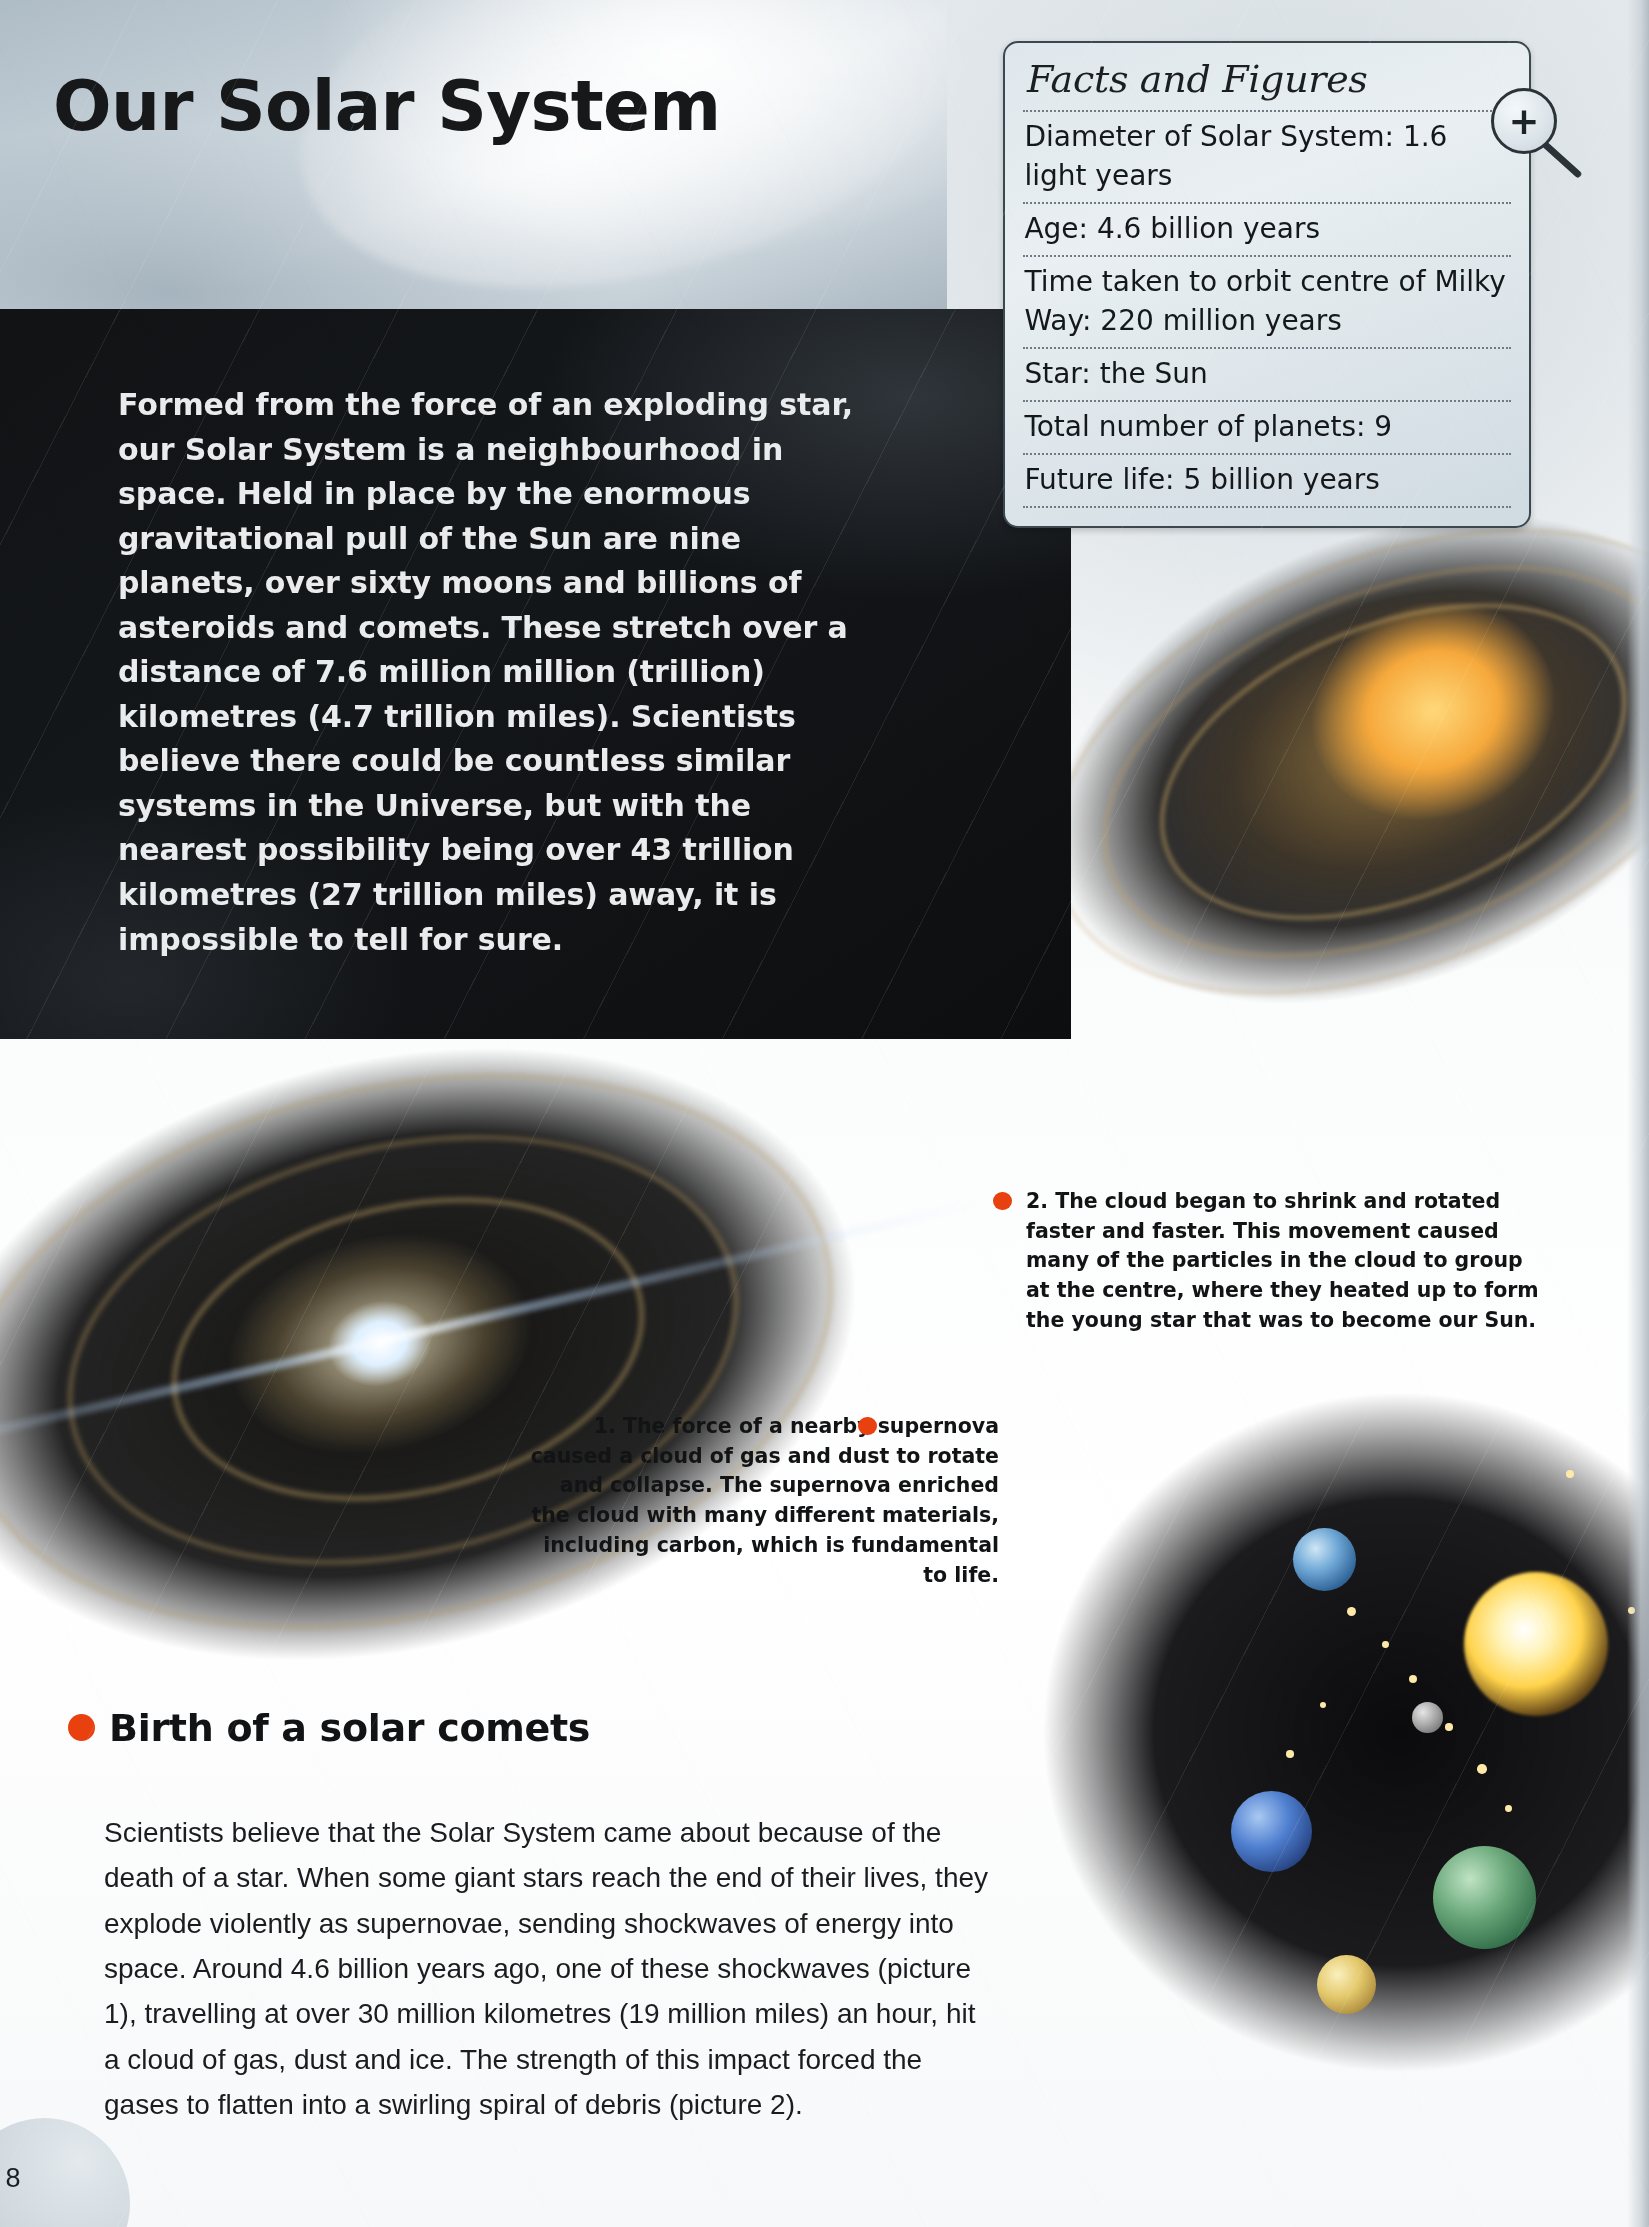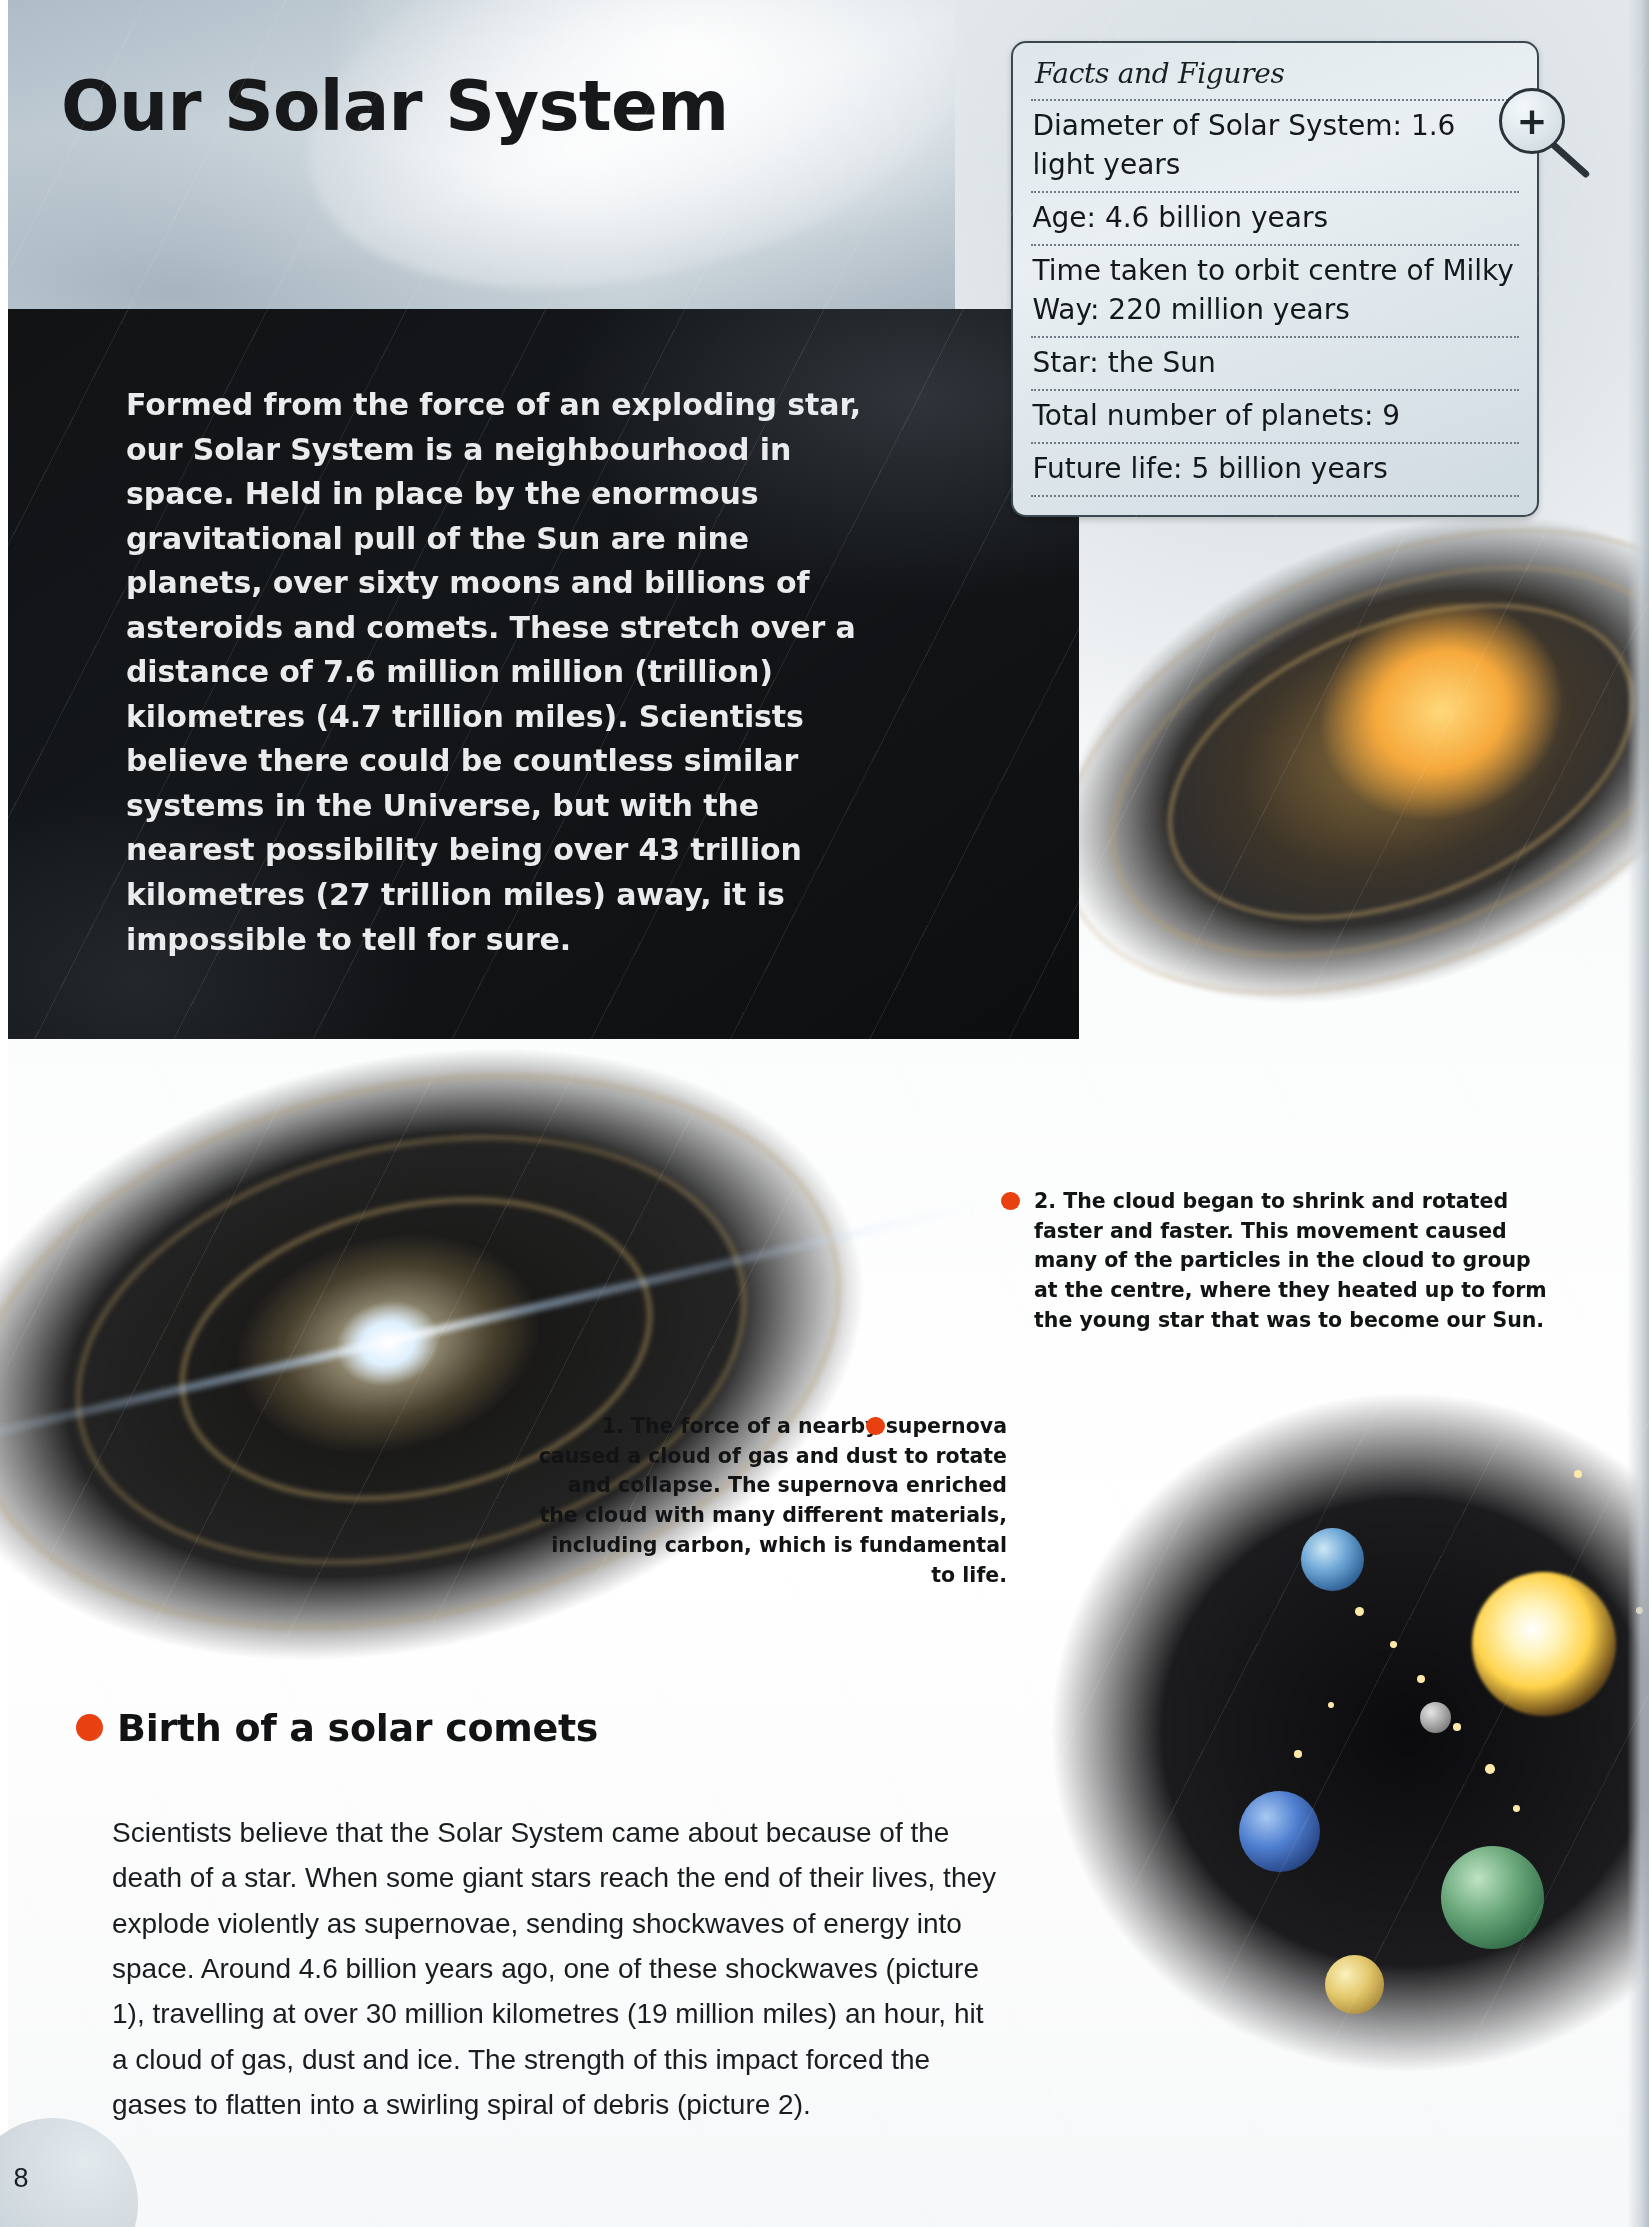--- a/index.html
+++ b/index.html
@@ -15,21 +15,20 @@
     font-family: "DejaVu Sans", sans-serif;
   }
 
   
   .page {
     position: absolute;
     inset: 0;
     background:
       radial-gradient(ellipse 60% 40% at 78% 12%, #cfd8dd 0%, rgba(207,216,221,0) 60%),
       linear-gradient(180deg, #e9edf0 0%, #f2f4f6 20%, #fbfcfc 45%, #ffffff 70%, #f7f8f9 100%);
-    margin-left: 8px;
   }
 
   
   .texture {
     position: absolute;
     inset: 0;
     pointer-events: none;
     opacity: .35;
     background:
       repeating-linear-gradient(117deg, rgba(255,255,255,0) 0 123px, rgba(255,255,255,.25) 123px 124px),
@@ -106,21 +105,21 @@
     border-radius: 15px;
     background: linear-gradient(160deg, #dfe7ec 0%, #e9eff2 35%, #cfdae1 100%);
     box-shadow: 0 2.1px 6.8px rgba(0,0,0,.18);
     padding: 12.3px 18px 18px 18px;
     box-sizing: border-box;
   }
   .facts-title {
     font-family: "DejaVu Serif", serif;
     font-style: italic;
     font-weight: normal;
-    font-size: 28px;
+    font-size: 38px;
     color: #1b1f22;
     letter-spacing: -0.3px;
     margin: 1.4px 0 9.6px 4.1px;
   }
   .facts-list { margin: 0; padding: 0; list-style: none; }
   .facts-list li {
     font-family: "DejaVu Sans", sans-serif;
     font-size: 28px;
     line-height: 1.38;
     color: #14181b;

